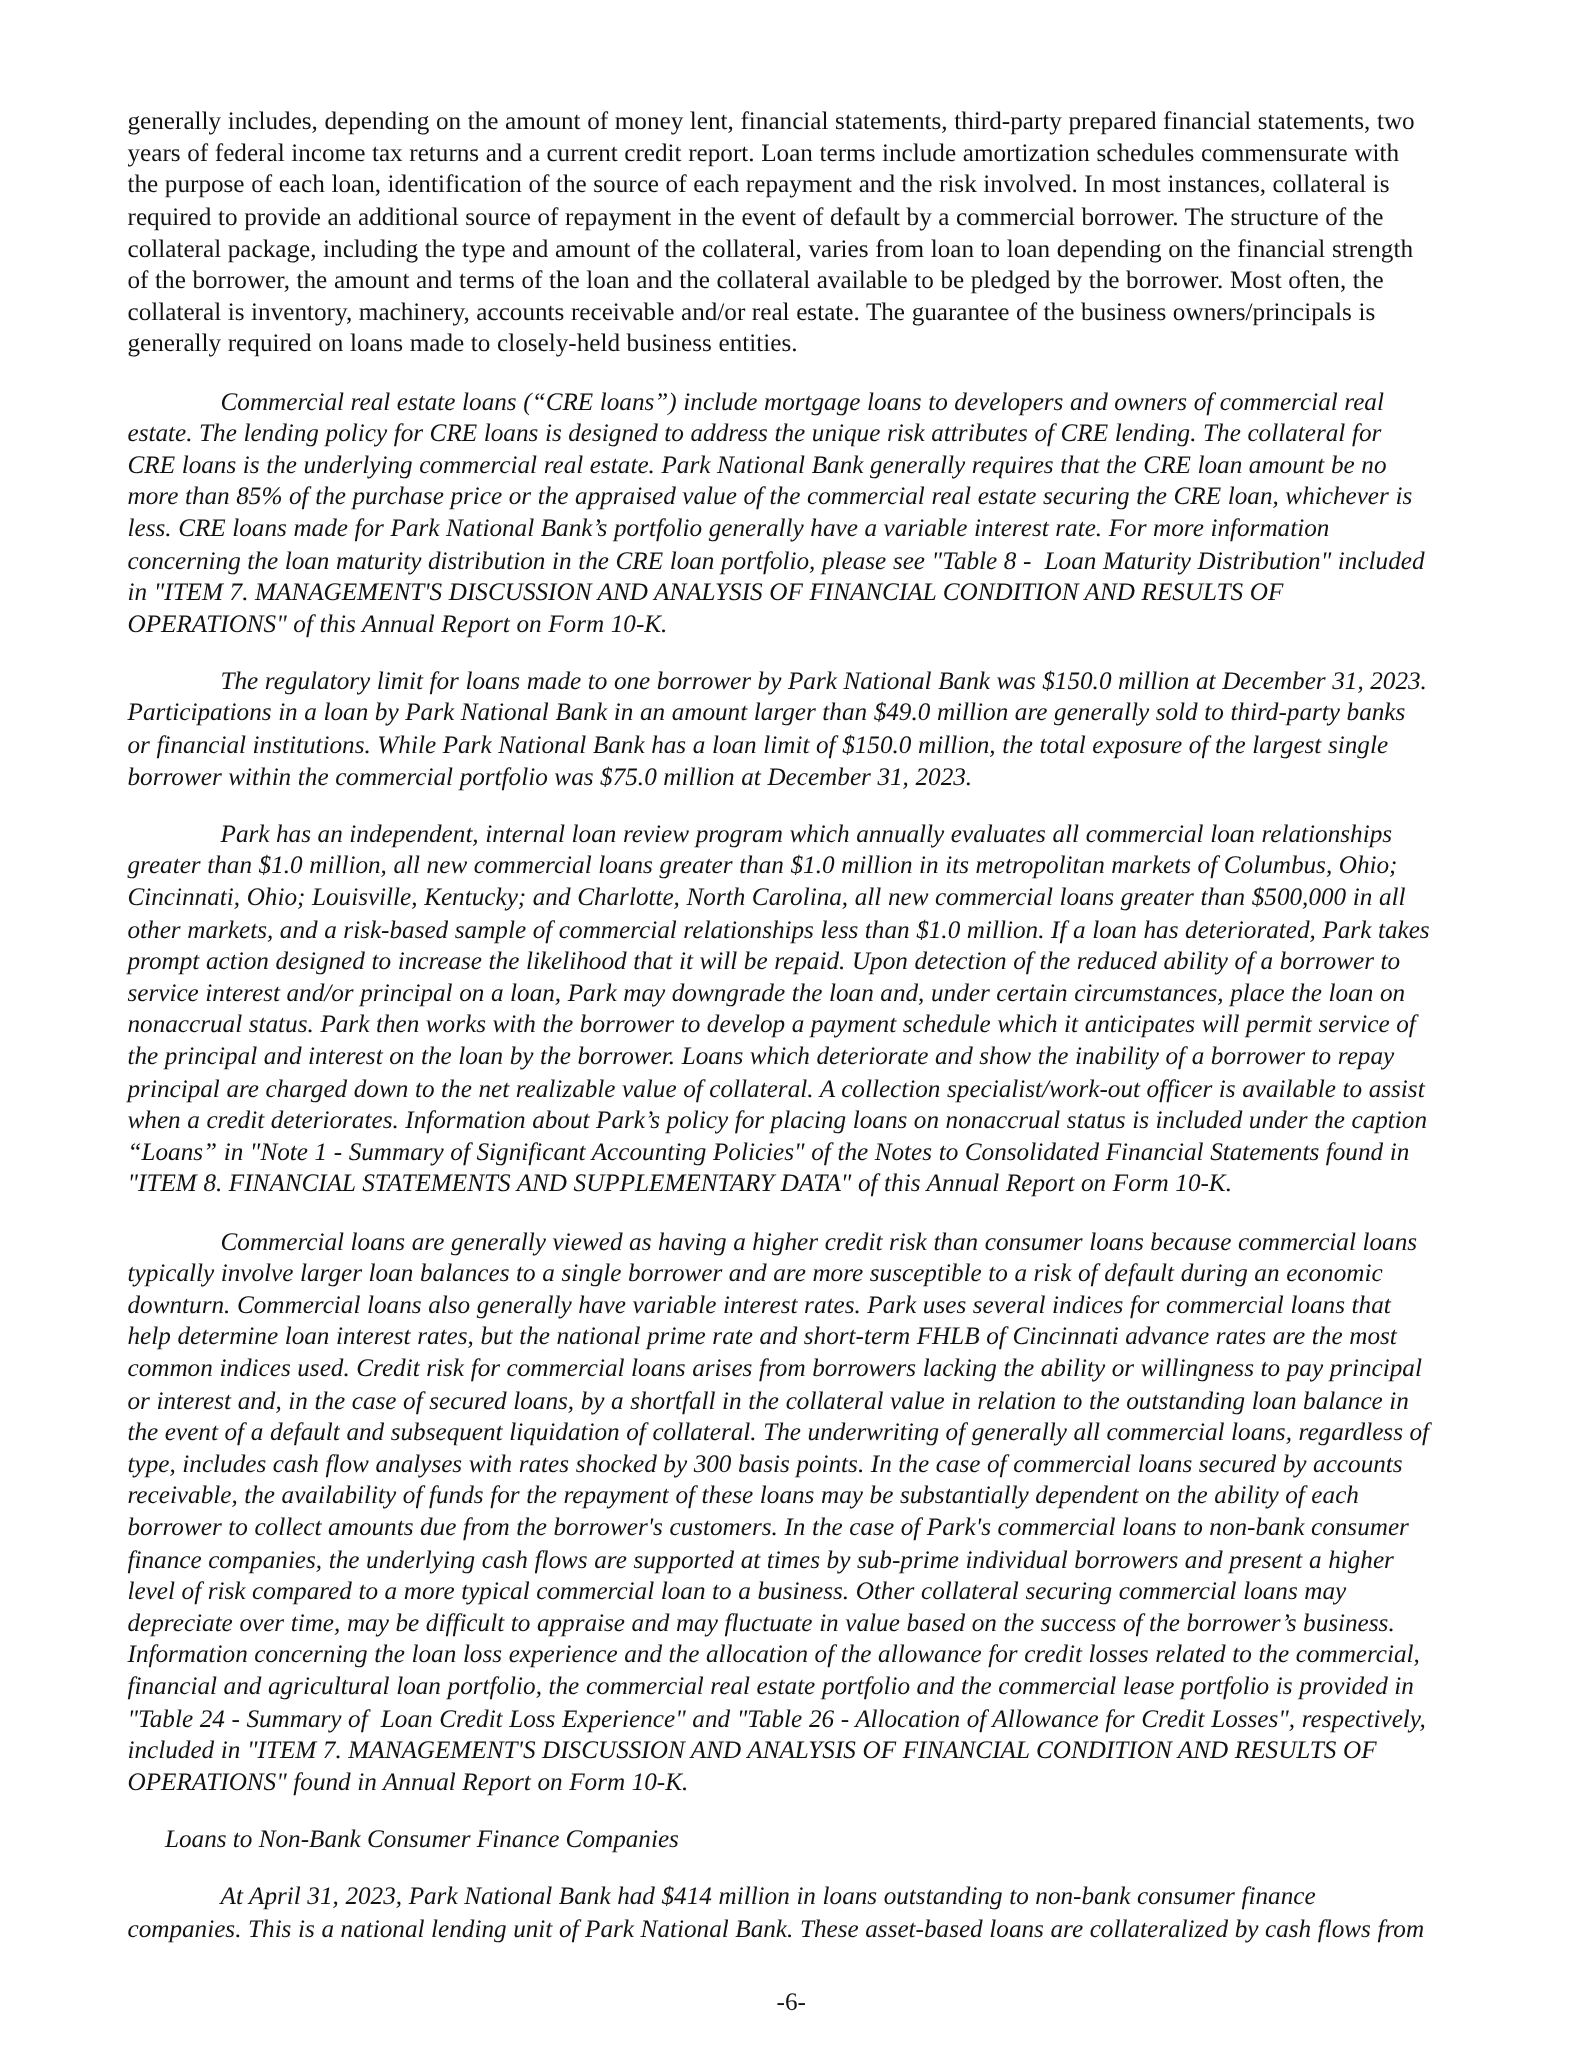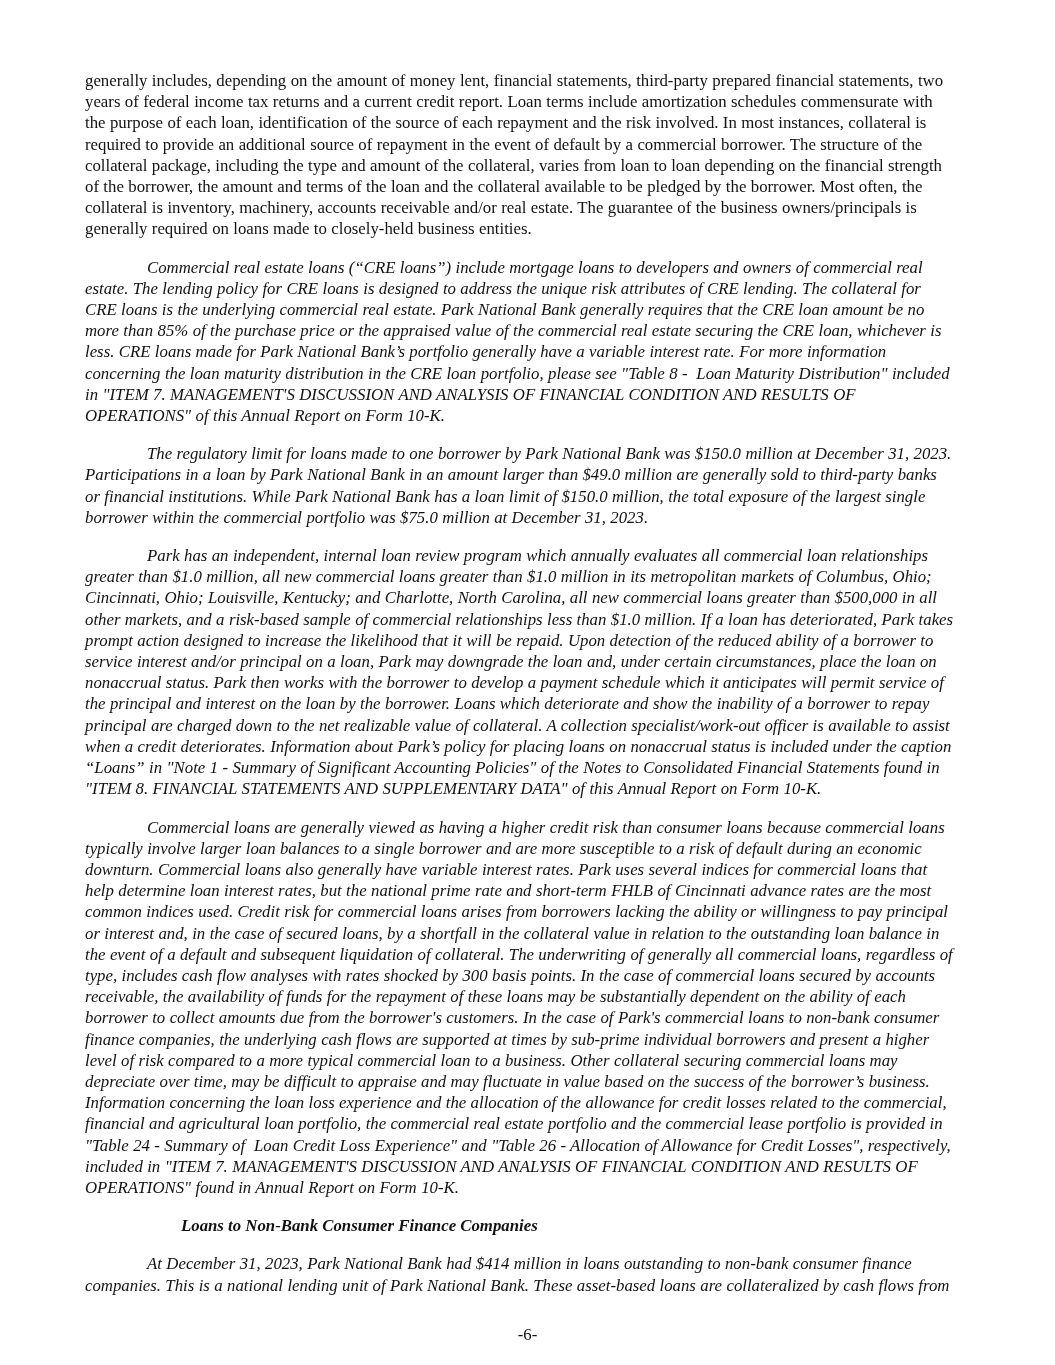--- a/index.html
+++ b/index.html
@@ -29,23 +29,23 @@
     margin: 0 12px 17px 0;
     word-spacing: 0.2px;
   }
   .para.indent {
     text-indent: 62px;
     font-style: italic;
   }
   .heading {
     font-size: 16.8px;
     line-height: 21.2px;
-    font-weight: bold;
+    font-weight: normal;
     font-style: italic;
-    margin: 0 0 17px 96px;
+    margin: 0 0 17px 25px;
   }
   .footer {
     position: absolute;
     bottom: 20px;
     left: 0;
     width: 100%;
     text-align: center;
     font-size: 16.8px;
     line-height: 21px;
   }
@@ -54,16 +54,16 @@
 <body>
 
 <div class="page">
   <div class="content">
     <p class="para">generally includes, depending on the amount of money lent, financial statements, third-party prepared financial statements, two years of federal income tax returns and a current credit report. Loan terms include amortization schedules commensurate with the purpose of each loan, identification of the source of each repayment and the risk involved. In most instances, collateral is required to provide an additional source of repayment in the event of default by a commercial borrower. The structure of the collateral package, including the type and amount of the collateral, varies from loan to loan depending on the financial strength of the borrower, the amount and terms of the loan and the collateral available to be pledged by the borrower. Most often, the collateral is inventory, machinery, accounts receivable and/or real estate. The guarantee of the business owners/principals is generally required on loans made to closely-held business entities.</p>
     <p class="para indent">Commercial real estate loans (“CRE loans”) include mortgage loans to developers and owners of commercial real estate. The lending policy for CRE loans is designed to address the unique risk attributes of CRE lending. The collateral for CRE loans is the underlying commercial real estate. Park National Bank generally requires that the CRE loan amount be no more than 85% of the purchase price or the appraised value of the commercial real estate securing the CRE loan, whichever is less. CRE loans made for Park National Bank’s portfolio generally have a variable interest rate. For more information concerning the loan maturity distribution in the CRE loan portfolio, please see "Table 8 -&nbsp; Loan Maturity Distribution" included in "ITEM 7. MANAGEMENT'S DISCUSSION AND ANALYSIS OF FINANCIAL CONDITION AND RESULTS OF OPERATIONS" of this Annual Report on Form 10-K.</p>
     <p class="para indent">The regulatory limit for loans made to one borrower by Park National Bank was $150.0 million at December 31, 2023. Participations in a loan by Park National Bank in an amount larger than $49.0 million are generally sold to third-party banks or financial institutions. While Park National Bank has a loan limit of $150.0 million, the total exposure of the largest single borrower within the commercial portfolio was $75.0 million at December 31, 2023.</p>
     <p class="para indent">Park has an independent, internal loan review program which annually evaluates all commercial loan relationships greater than $1.0 million, all new commercial loans greater than $1.0 million in its metropolitan markets of Columbus, Ohio; Cincinnati, Ohio; Louisville, Kentucky; and Charlotte, North Carolina, all new commercial loans greater than $500,000 in all other markets, and a risk-based sample of commercial relationships less than $1.0 million. If a loan has deteriorated, Park takes prompt action designed to increase the likelihood that it will be repaid. Upon detection of the reduced ability of a borrower to service interest and/or principal on a loan, Park may downgrade the loan and, under certain circumstances, place the loan on nonaccrual status. Park then works with the borrower to develop a payment schedule which it anticipates will permit service of the principal and interest on the loan by the borrower. Loans which deteriorate and show the inability of a borrower to repay principal are charged down to the net realizable value of collateral. A collection specialist/work-out officer is available to assist when a credit deteriorates. Information about Park’s policy for placing loans on nonaccrual status is included under the caption “Loans” in "Note 1 - Summary of Significant Accounting Policies" of the Notes to Consolidated Financial Statements found in "ITEM 8. FINANCIAL STATEMENTS AND SUPPLEMENTARY DATA" of this Annual Report on Form 10-K.</p>
     <p class="para indent">Commercial loans are generally viewed as having a higher credit risk than consumer loans because commercial loans typically involve larger loan balances to a single borrower and are more susceptible to a risk of default during an economic downturn. Commercial loans also generally have variable interest rates. Park uses several indices for commercial loans that help determine loan interest rates, but the national prime rate and short-term FHLB of Cincinnati advance rates are the most common indices used. Credit risk for commercial loans arises from borrowers lacking the ability or willingness to pay principal or interest and, in the case of secured loans, by a shortfall in the collateral value in relation to the outstanding loan balance in the event of a default and subsequent liquidation of collateral. The underwriting of generally all commercial loans, regardless of type, includes cash flow analyses with rates shocked by 300 basis points. In the case of commercial loans secured by accounts receivable, the availability of funds for the repayment of these loans may be substantially dependent on the ability of each borrower to collect amounts due from the borrower's customers. In the case of Park's commercial loans to non-bank consumer finance companies, the underlying cash flows are supported at times by sub-prime individual borrowers and present a higher level of risk compared to a more typical commercial loan to a business. Other collateral securing commercial loans may depreciate over time, may be difficult to appraise and may fluctuate in value based on the success of the borrower’s business. Information concerning the loan loss experience and the allocation of the allowance for credit losses related to the commercial, financial and agricultural loan portfolio, the commercial real estate portfolio and the commercial lease portfolio is provided in "Table 24 - Summary of&nbsp; Loan Credit Loss Experience" and "Table 26 - Allocation of Allowance for Credit Losses", respectively, included in "ITEM 7. MANAGEMENT'S DISCUSSION AND ANALYSIS OF FINANCIAL CONDITION AND RESULTS OF OPERATIONS" found in Annual Report on Form 10-K.</p>
     <h3 class="heading">Loans to Non-Bank Consumer Finance Companies</h3>
-    <p class="para indent">At December 31, 2023, Park National Bank had $414 million in loans outstanding to non-bank consumer finance companies. This is a national lending unit of Park National Bank. These asset-based loans are collateralized by cash flows from</p>
+    <p class="para indent">At April 31, 2023, Park National Bank had $414 million in loans outstanding to non-bank consumer finance companies. This is a national lending unit of Park National Bank. These asset-based loans are collateralized by cash flows from</p>
   </div>
   <div class="footer">-6-</div>
 </div>
 
 </body></html>

